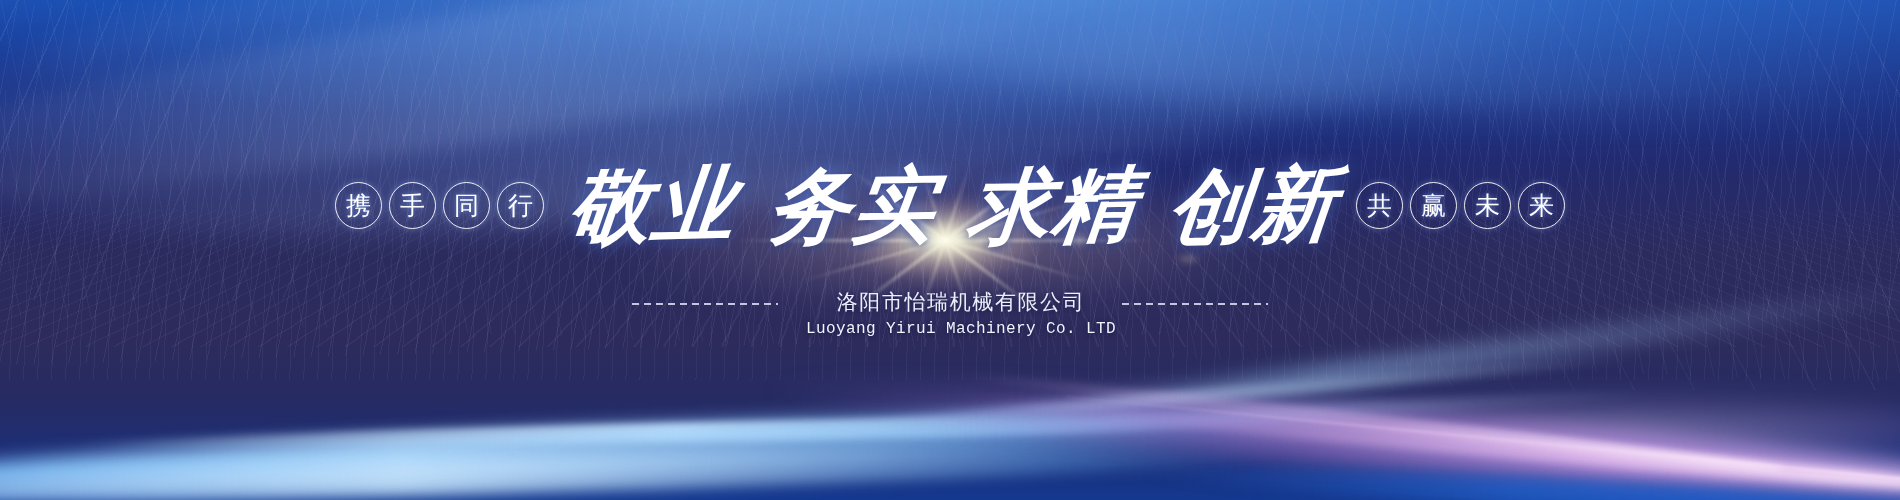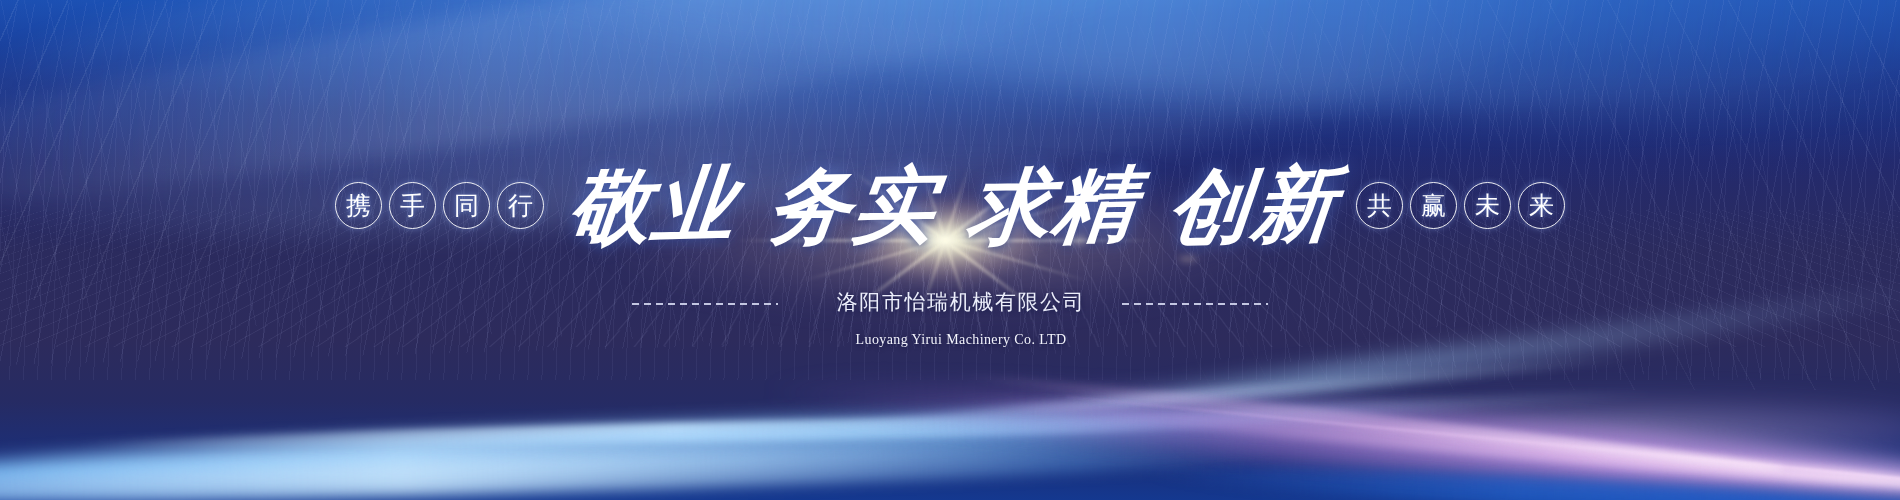--- a/index.html
+++ b/index.html
@@ -252,30 +252,30 @@
   }
   .calligraphy .word{ padding:0 3px; transform:skewX(-7deg) rotate(-1.5deg); display:inline-block; }
   .calligraphy .word:nth-child(2){ transform:skewX(-6deg) rotate(1.2deg); }
   .calligraphy .word:nth-child(3){ transform:skewX(-8deg) rotate(-1deg); }
   .calligraphy .word:nth-child(4){ transform:skewX(-5deg) rotate(1.6deg); }
   .calligraphy .gap{ display:inline-block; width:26px; }
 
   
   .company{
     position:absolute; left:0; right:0; top:288px;
-    display:flex; flex-direction:column; align-items:center; gap:16px;margin-left:22px;
+    display:flex; flex-direction:column; align-items:center; gap:4px;margin-left:22px;
   }
   .company-cn{
     color:#eceefb; font-size:21px; letter-spacing:1.6px;
     font-family:"DejaVu Sans","Liberation Sans",sans-serif;
     text-shadow:0 1px 5px rgba(10,15,60,.75);
   }
   .company-en{
-    color:#f3f4fc; font-size:14px; letter-spacing:.4px;
-    font-family:Liberation Serif, serif;
+    color:#f3f4fc; font-size:16px; letter-spacing:.4px;
+    font-family:Liberation Mono, monospace;
     text-shadow:0 1px 5px rgba(10,15,60,.75);
   }
 
   .dash{
     position:absolute; top:303px; height:2px; width:146px;
     background:repeating-linear-gradient(90deg,
       rgba(222,226,248,.85) 0px, rgba(222,226,248,.85) 7px,
       rgba(222,226,248,0) 7px, rgba(222,226,248,0) 12px);
   }
   .dash.left{ left:632px; }

